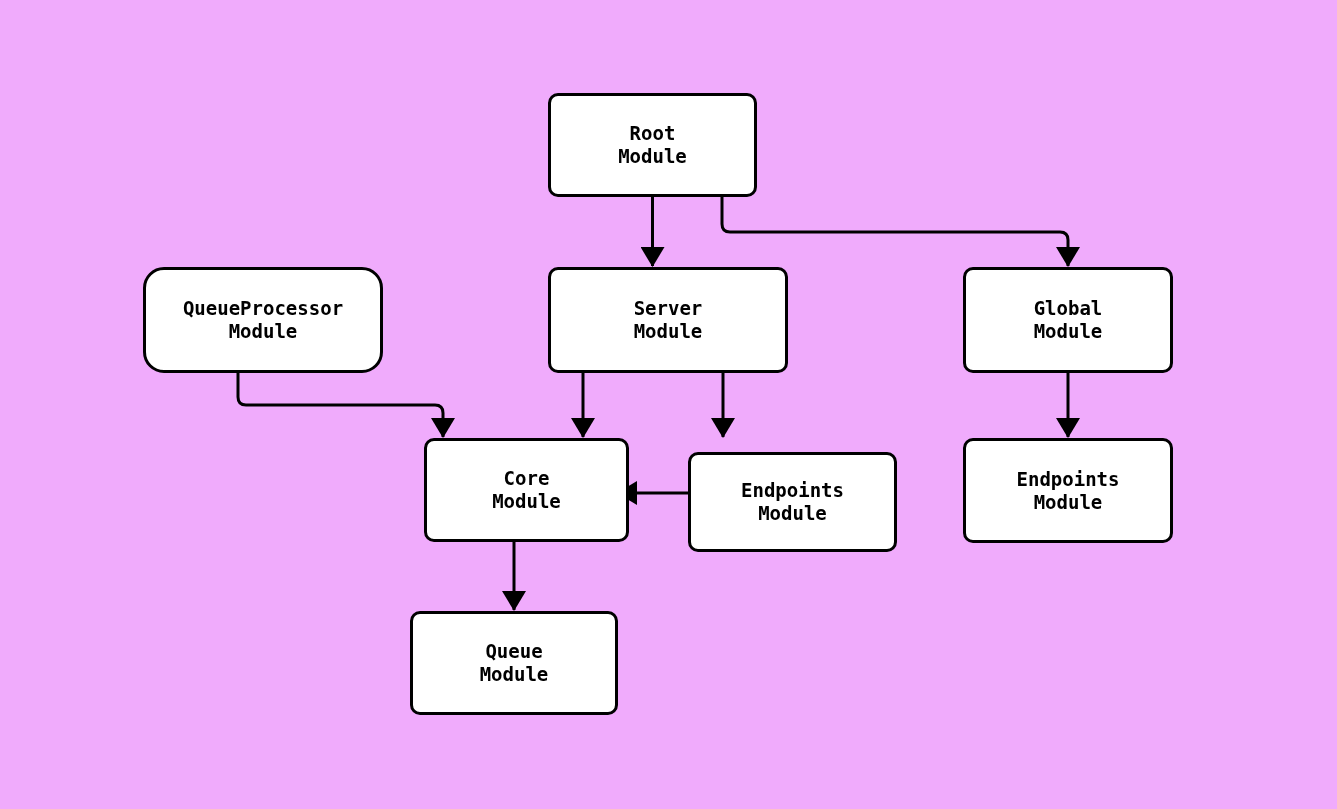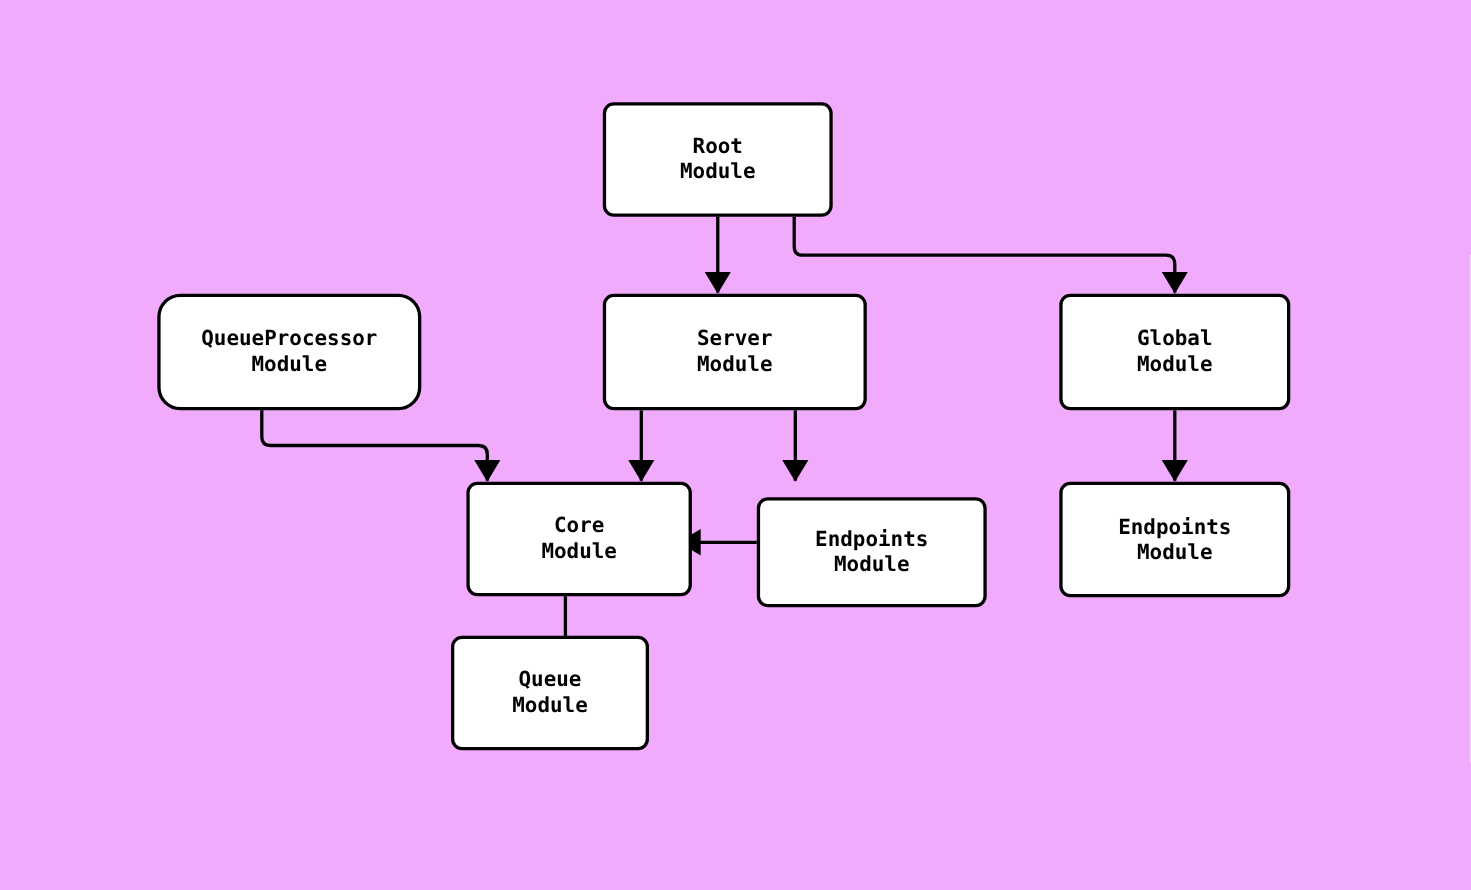--- a/index.html
+++ b/index.html
@@ -43,21 +43,21 @@
     line-height: 23px;
     color: #000000;
   }
   #node-root         { left: 548px; top:  93px; width: 209px; height: 104px; }
   #node-queueprocessor { left: 143px; top: 267px; width: 240px; height: 106px; border-radius: 21px; }
   #node-server       { left: 548px; top: 267px; width: 240px; height: 106px; }
   #node-global       { left: 963px; top: 267px; width: 210px; height: 106px; }
   #node-core         { left: 424px; top: 438px; width: 205px; height: 104px; }
   #node-endpoints    { left: 688px; top: 452px; width: 209px; height: 100px; }
   #node-repository   { left: 963px; top: 438px; width: 210px; height: 105px; }
-  #node-queue        { left: 410px; top: 578px; width: 180px; height: 104px; }
+  #node-queue        { left: 410px; top: 611px; width: 208px; height: 104px; }
 </style>
 </head>
 <body>
 
 <div class="stage">
 
   <svg class="edge-layer" viewBox="0 0 1337 809" xmlns="http://www.w3.org/2000/svg">
     <defs>
       <marker id="arrow" viewBox="0 0 20 24" refX="19" refY="12" markerWidth="20" markerHeight="24" markerUnits="userSpaceOnUse" orient="auto">
         <path d="M0 0 L20 12 L0 24 Z" fill="#000000"></path>

